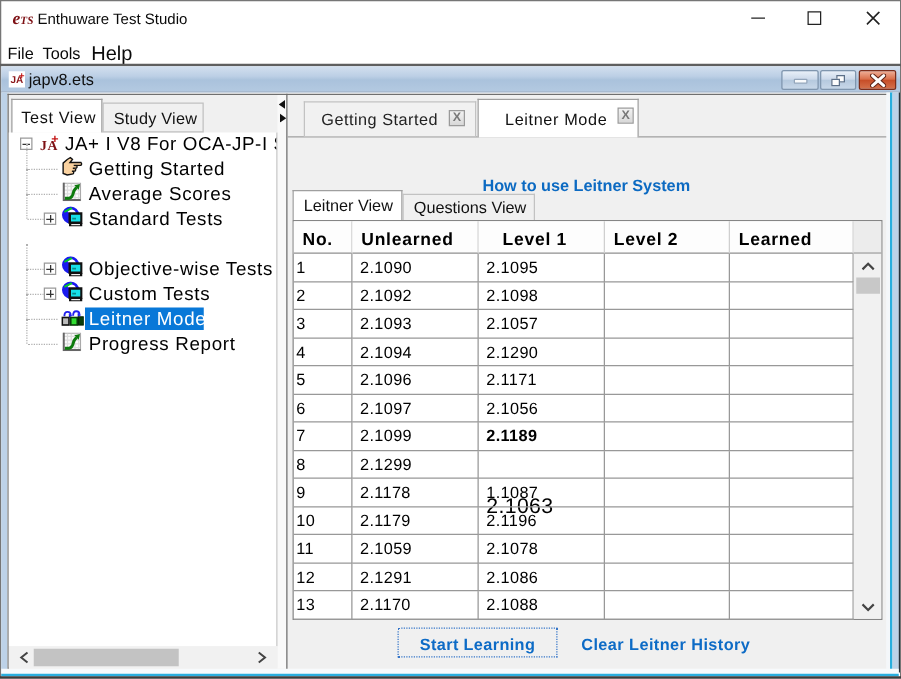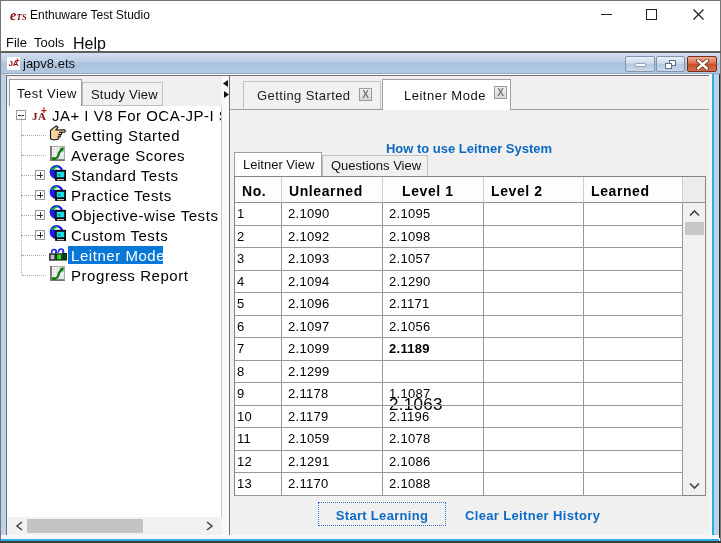--- a/index.html
+++ b/index.html
@@ -101,37 +101,20 @@
       <svg class="abs" style="left:49px;top:0px" width="17" height="17" viewBox="0 0 17 17">
         <path d="M8 1.2 Q3 1.2 2 6 Q1.2 10.5 5 12.2 L6.5 12.8 L6.5 9 L8 6 L5 4.5 L8 1.2 Z" fill="#1a1aee" stroke="none"></path>
         <circle cx="7.5" cy="7" r="5.8" fill="none" stroke="#1a1aee" stroke-width="2.2"></circle>
         <path d="M2.5 4.5 L8.5 1.5" stroke="#00cc22" stroke-width="1.5"></path>
         <rect x="6.8" y="5.8" width="9.4" height="7.4" fill="#16e0e8" stroke="#111" stroke-width="2"></rect>
         <rect x="8.8" y="9.2" width="3" height="1.4" fill="#0a8a8a"></rect>
         <rect x="6.2" y="13.4" width="10.8" height="2.6" fill="#111"></rect>
         <rect x="8" y="14.2" width="7" height="1" fill="#eee"></rect>
       </svg>
       <div class="abs" style="left:71px;top:2px;white-space:nowrap;">Standard Tests</div>
-    </div>
-    <div class="abs" style="left:0;top:80px;width:214px;height:20px;">
-      <div class="abs" style="left:21px;top:-10px;height:20px;border-left:1px dotted #b0b0b0;"></div>
-      <div class="abs" style="left:22px;top:10px;width:13px;border-top:1px dotted #b0b0b0;"></div>
-      <div class="abs" style="left:35px;top:5px;width:10px;height:10px;background:#fff;border:1px solid #9a9a9a;"></div>
-      <div class="abs" style="left:37px;top:9.5px;width:6px;height:1px;background:#333;"></div>
-      <div class="abs" style="left:39.5px;top:7px;width:1px;height:6px;background:#333;"></div>
-      <svg class="abs" style="left:49px;top:0px" width="17" height="17" viewBox="0 0 17 17">
-        <path d="M8 1.2 Q3 1.2 2 6 Q1.2 10.5 5 12.2 L6.5 12.8 L6.5 9 L8 6 L5 4.5 L8 1.2 Z" fill="#1a1aee" stroke="none"></path>
-        <circle cx="7.5" cy="7" r="5.8" fill="none" stroke="#1a1aee" stroke-width="2.2"></circle>
-        <path d="M2.5 4.5 L8.5 1.5" stroke="#00cc22" stroke-width="1.5"></path>
-        <rect x="6.8" y="5.8" width="9.4" height="7.4" fill="#16e0e8" stroke="#111" stroke-width="2"></rect>
-        <rect x="8.8" y="9.2" width="3" height="1.4" fill="#0a8a8a"></rect>
-        <rect x="6.2" y="13.4" width="10.8" height="2.6" fill="#111"></rect>
-        <rect x="8" y="14.2" width="7" height="1" fill="#eee"></rect>
-      </svg>
-      <div class="abs" style="left:71px;top:2px;white-space:nowrap;">Practice Tests</div>
     </div>
     <div class="abs" style="left:0;top:100px;width:214px;height:20px;">
       <div class="abs" style="left:21px;top:-10px;height:20px;border-left:1px dotted #b0b0b0;"></div>
       <div class="abs" style="left:22px;top:10px;width:13px;border-top:1px dotted #b0b0b0;"></div>
       <div class="abs" style="left:35px;top:5px;width:10px;height:10px;background:#fff;border:1px solid #9a9a9a;"></div>
       <div class="abs" style="left:37px;top:9.5px;width:6px;height:1px;background:#333;"></div>
       <div class="abs" style="left:39.5px;top:7px;width:1px;height:6px;background:#333;"></div>
       <svg class="abs" style="left:49px;top:0px" width="17" height="17" viewBox="0 0 17 17">
         <path d="M8 1.2 Q3 1.2 2 6 Q1.2 10.5 5 12.2 L6.5 12.8 L6.5 9 L8 6 L5 4.5 L8 1.2 Z" fill="#1a1aee" stroke="none"></path>
         <circle cx="7.5" cy="7" r="5.8" fill="none" stroke="#1a1aee" stroke-width="2.2"></circle>

